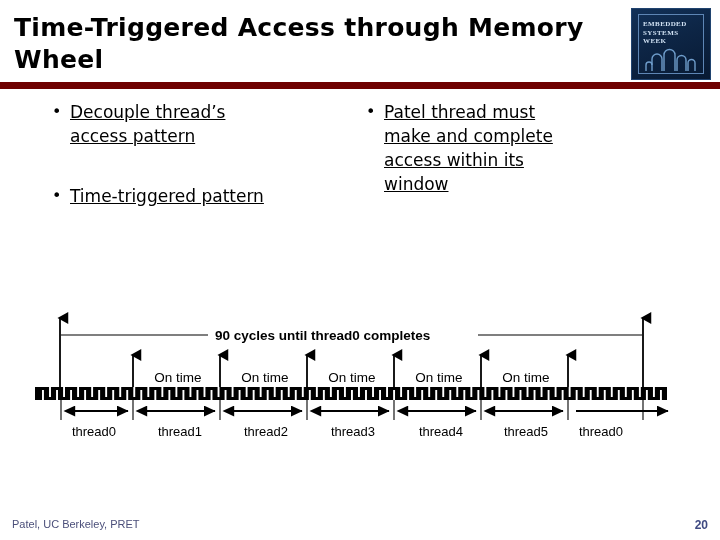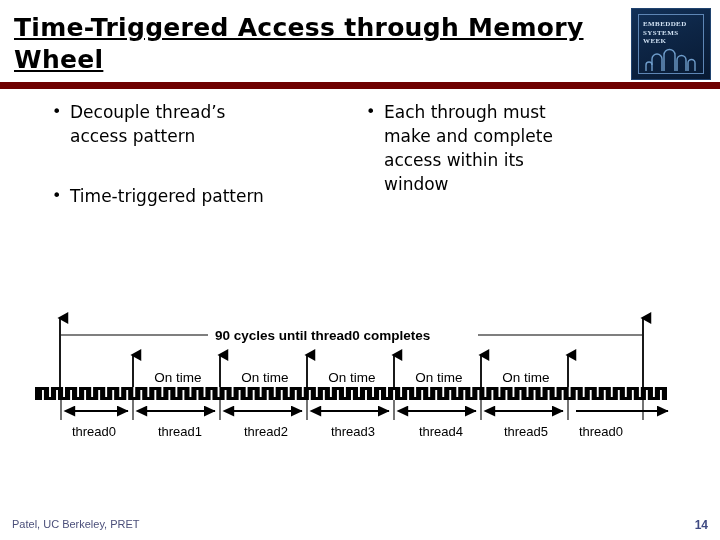--- a/index.html
+++ b/index.html
@@ -37,21 +37,20 @@
     left: 14px;
     top: 12px;
     width: 600px;
     font-family: "DejaVu Sans", sans-serif;
     font-size: 25px;
     font-weight: bold;
     line-height: 32px;
     letter-spacing: 0.3px;
     color: #000000;
     white-space: pre-line;
-    text-decoration: underline;
   }
   .logo {
     position: absolute;
     left: 631px;
     top: 8px;
     width: 80px;
     height: 72px;
     background: linear-gradient(160deg, #123158 0%, #0d2545 45%, #081a33 100%);
     border: 1px solid #20436f;
     box-sizing: border-box;
@@ -111,20 +110,21 @@
   .bullet-dot {
     flex: 0 0 auto;
     width: 18px;
     font-size: 16px;
     line-height: 24px;
     text-align: left;
   }
   .bullet-text {
     flex: 1 1 auto;
     white-space: pre-line;
+    text-decoration: underline;
   }
   .spacer-gap { height: 30px; }
 
   
   .diagram {
     position: absolute;
     left: 0;
     top: 300px;
     width: 720px;
     height: 165px;
@@ -189,21 +189,21 @@
     <div class="spacer-gap"></div>
     <div class="bullet-row">
       <span class="bullet-dot">•</span>
       <span class="bullet-text">Time-triggered pattern</span>
     </div>
   </div>
 
   <div class="col col-right">
     <div class="bullet-row">
       <span class="bullet-dot">•</span>
-      <span class="bullet-text">Each through must
+      <span class="bullet-text">Patel thread must
 make and complete
 access within its
 window</span>
     </div>
   </div>
 
   <div class="diagram">
     <svg width="720" height="165" viewBox="0 0 720 165">
       <defs>
         <marker id="arrUp" markerWidth="8" markerHeight="8" refX="4" refY="1.4" orient="auto" markerUnits="strokeWidth">
@@ -367,15 +367,15 @@
         <text x="266" y="136" text-anchor="middle">thread2</text>
         <text x="353" y="136" text-anchor="middle">thread3</text>
         <text x="441" y="136" text-anchor="middle">thread4</text>
         <text x="526" y="136" text-anchor="middle">thread5</text>
         <text x="601" y="136" text-anchor="middle">thread0</text>
       </g>
     </svg>
   </div>
 
   <div class="footer-left">Patel, UC Berkeley, PRET</div>
-  <div class="footer-right">14</div>
+  <div class="footer-right">20</div>
 
 </div>
 
 </body></html>

